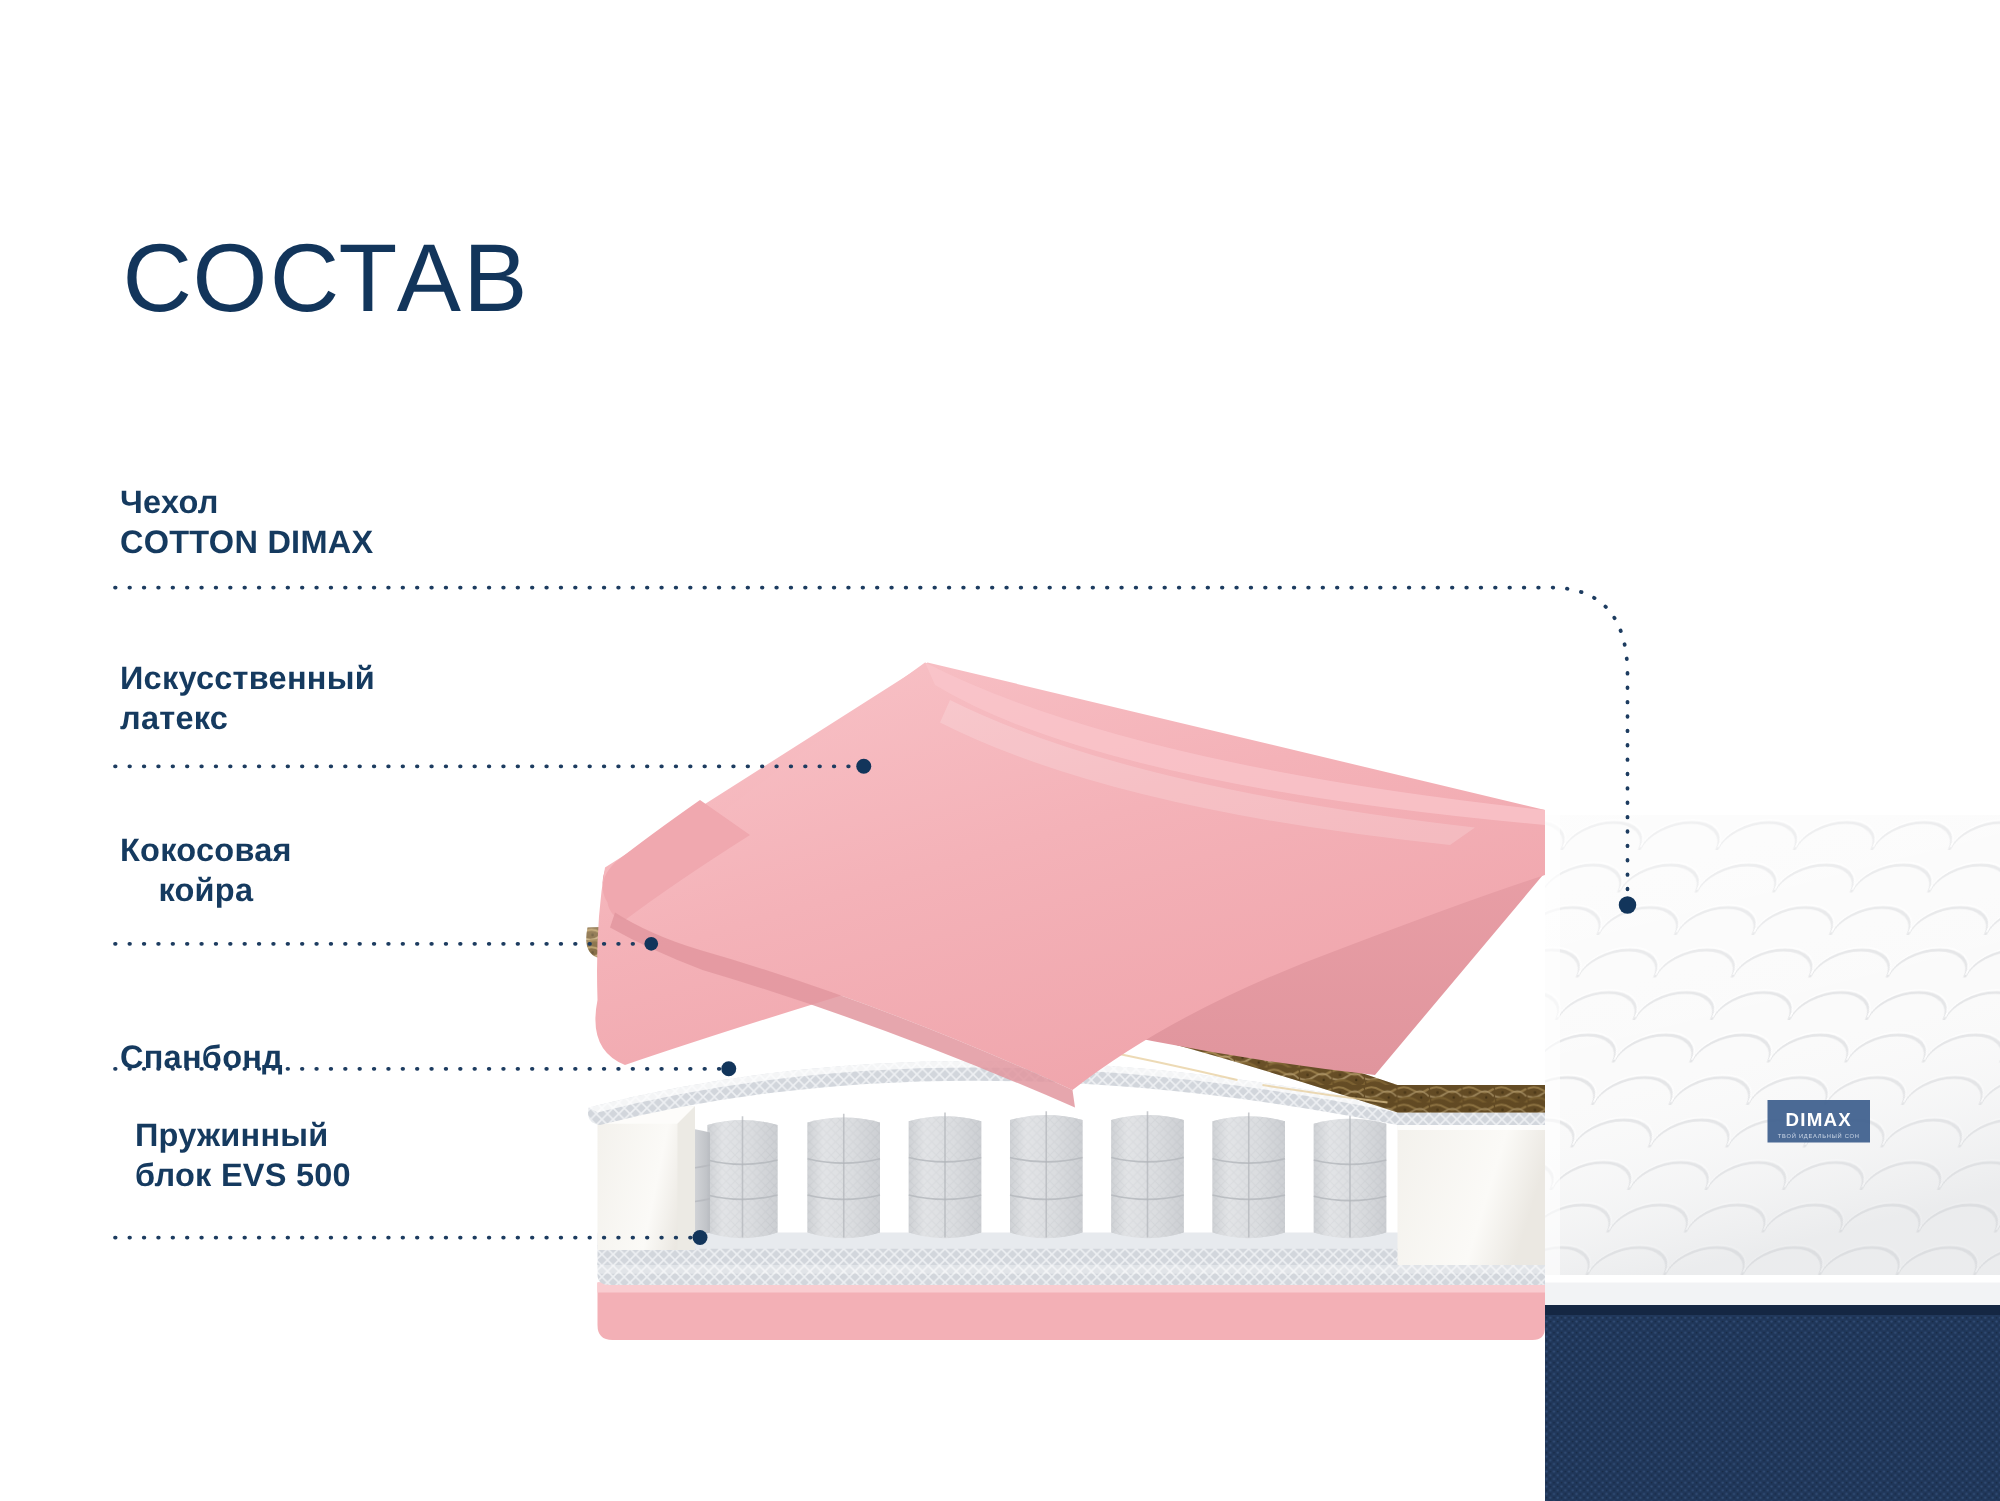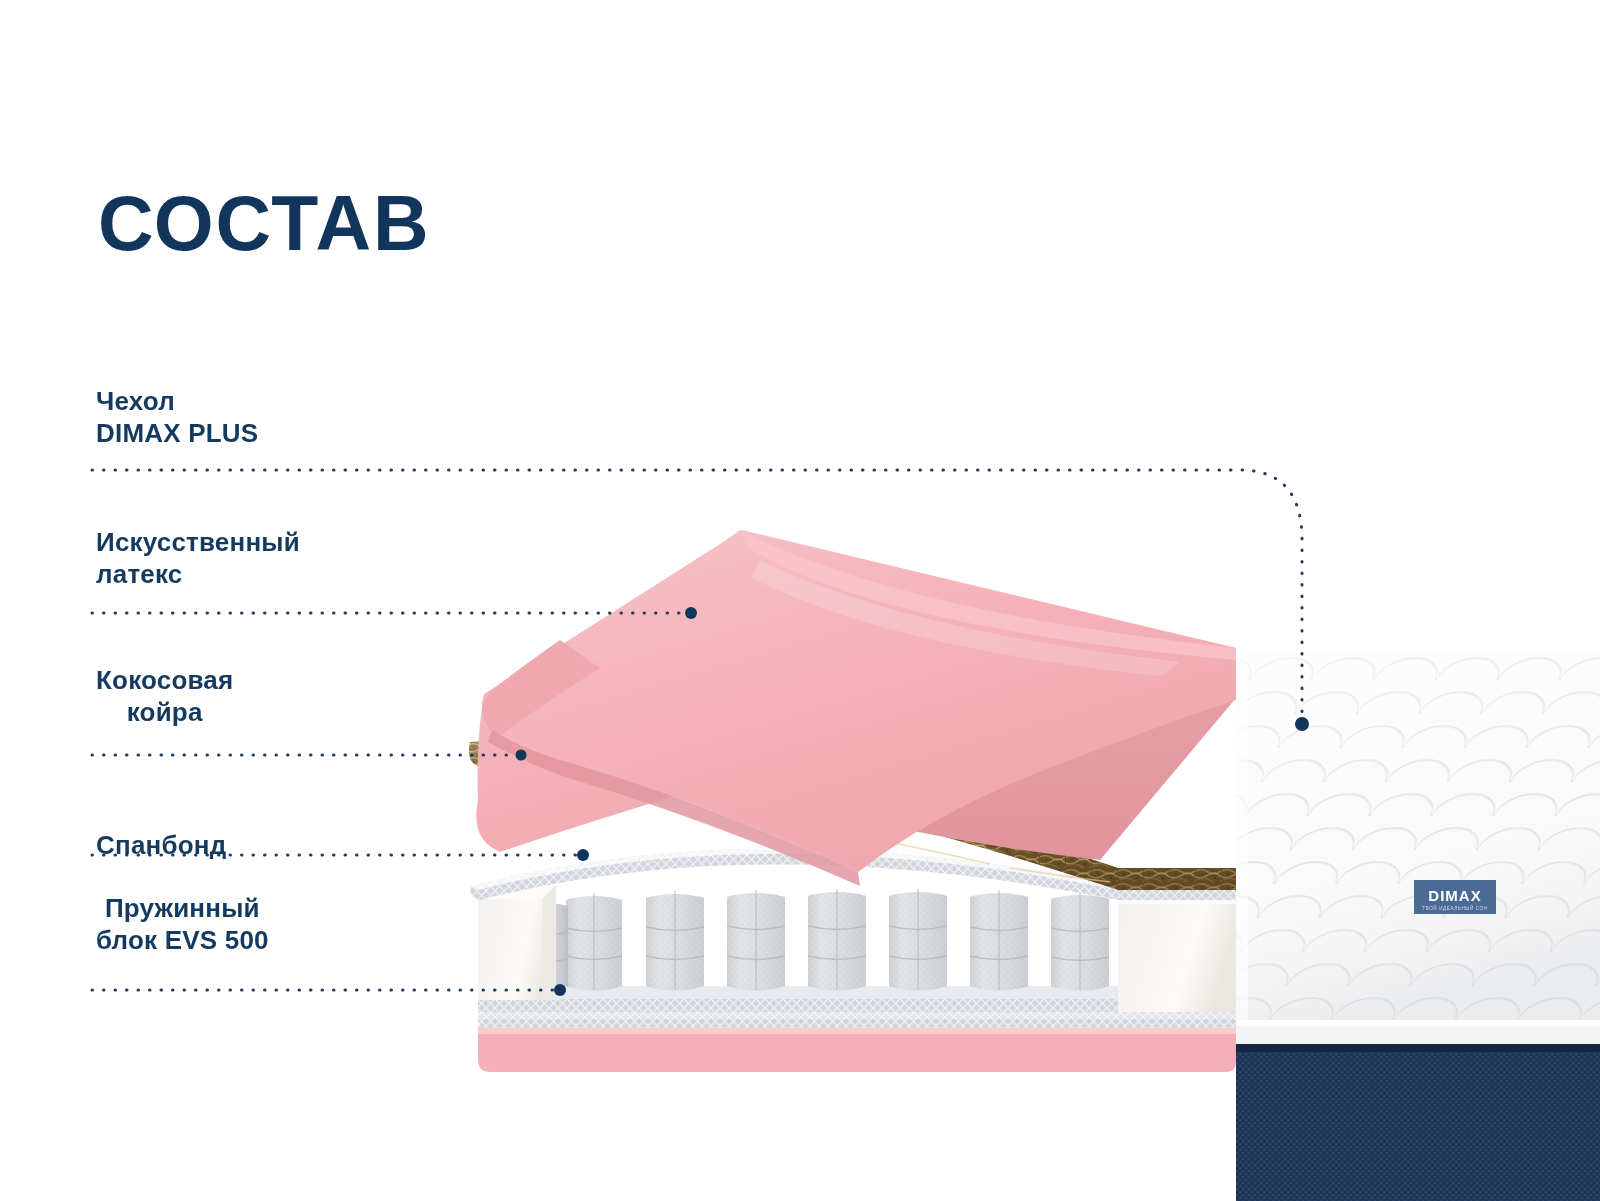--- a/index.html
+++ b/index.html
@@ -8,40 +8,40 @@
     background:#ffffff;
     font-family:"Liberation Sans", sans-serif;
     overflow:hidden;
     position:relative;
   }
   .stage{position:absolute;left:0;top:0;width:1600px;height:1201px;overflow:hidden;}
 
   
   .page-title{
     position:absolute;left:98px;top:185px;
-    font-size:77px;font-weight:700;letter-spacing:2px;
+    font-size:77px;font-weight:400;letter-spacing:2px;
     color:#12355b;line-height:1;
     white-space:nowrap;
   }
 
   
   .label{
     position:absolute;
     color:#153a5f;
     font-weight:700;
     font-size:26px;
     line-height:1.22;
     white-space:pre-line;
     letter-spacing:.2px;
   }
   .lbl-cover{left:96px;top:386px;}
   .lbl-latex{left:96px;top:527px;}
   .lbl-coir {left:96px;top:665px;text-align:center;}
   .lbl-span {left:96px;top:830px;}
-  .lbl-spring{left:96px;top:893px;text-align:center;}
+  .lbl-spring{left:108px;top:893px;}
 
   
   svg.overlay{position:absolute;left:0;top:0;width:1600px;height:1201px;}
 
   
   .mattress{position:absolute;left:0;top:0;width:1600px;height:1201px;}
 </style>
 </head>
 <body>
 
@@ -279,21 +279,21 @@
     <path d="M92,855 L576,855" fill="none" stroke="#1d3c60" stroke-width="3" stroke-linecap="round" stroke-dasharray="0.5 11"></path>
     <circle cx="583" cy="855" r="6" fill="#12355b"></circle>
 
     <path d="M92,990 L553,990" fill="none" stroke="#1d3c60" stroke-width="3" stroke-linecap="round" stroke-dasharray="0.5 11"></path>
     <circle cx="560" cy="990" r="6" fill="#12355b"></circle>
   </svg>
 
   <div class="page-title">СОСТАВ</div>
 
   <div class="label lbl-cover">Чехол
-DIMAX PLUS</div>
+COTTON DIMAX</div>
   <div class="label lbl-latex">Искусственный
 латекс</div>
   <div class="label lbl-coir">Кокосовая
 койра</div>
   <div class="label lbl-span">Спанбонд</div>
   <div class="label lbl-spring">Пружинный
 блок EVS 500</div>
 
 </div>
 

